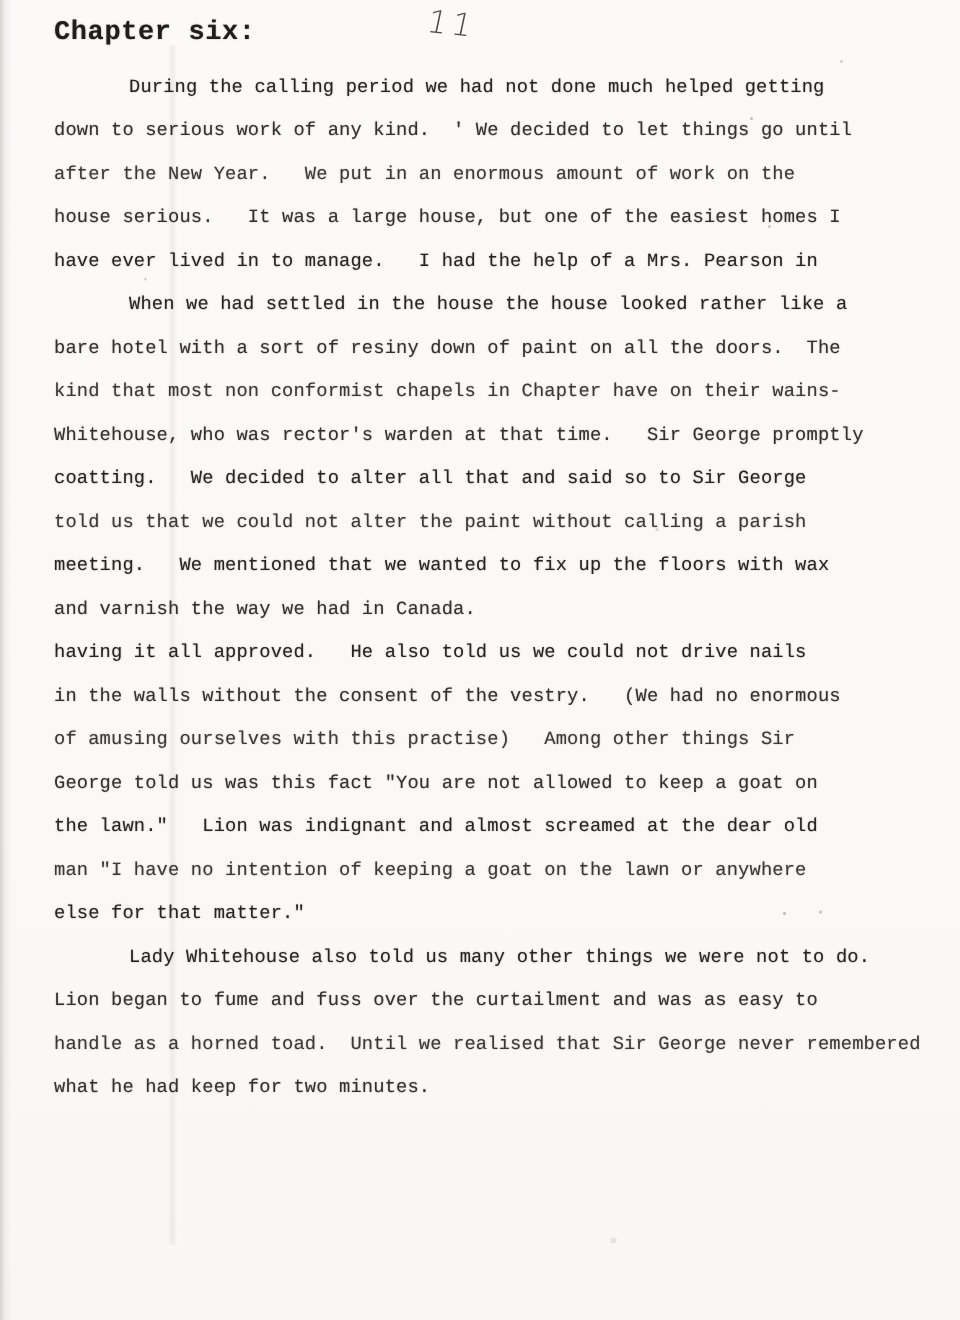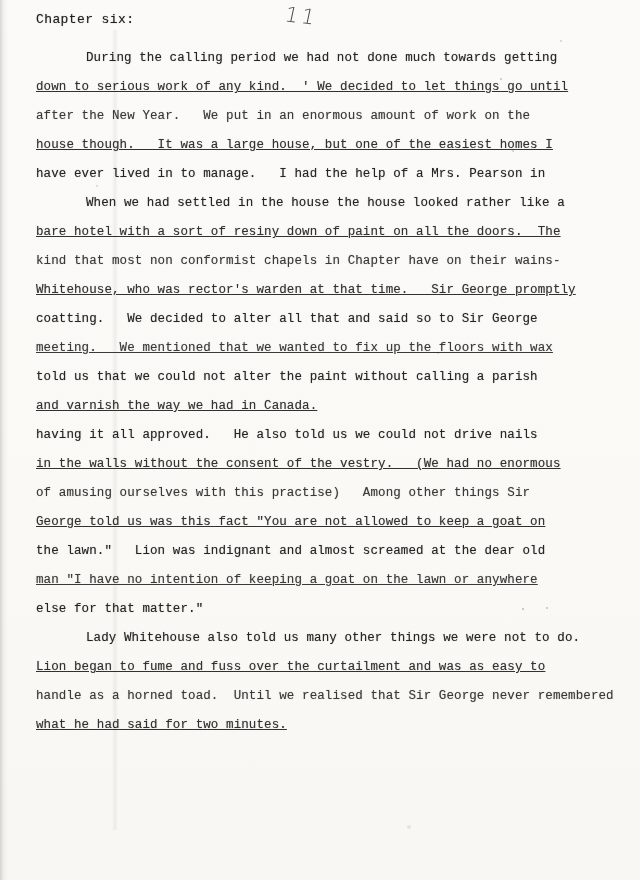--- a/index.html
+++ b/index.html
@@ -37,80 +37,80 @@
     position: absolute; left: 285px; top: 4px;
     font-family: "DejaVu Sans", sans-serif;
     font-weight: 300; font-size: 21px; letter-spacing: 3px;
     color: #2e2d2b;
     transform: rotate(6deg) skewX(-6deg);
     opacity: 0.85;
   }
   
   .heading {
     position: absolute; left: 36px; top: 12px;
-    font-size: 13px; font-weight: 400; color: #1f1e1c;
+    font-size: 18px; font-weight: 700; color: #1f1e1c;
     letter-spacing: 0.4px;
     text-shadow: 0 0 1px rgba(40,38,35,0.5);
   }
   .page-body {
     position: absolute; left: 36px; top: 44px; width: 596px;
   }
   .para { margin: 0; }
   .line {
     white-space: pre;
     font-size: 12.5px;
     line-height: 29px;
     color: #262523;
     text-shadow: 0 0 1px rgba(45,43,40,0.45);
     letter-spacing: 0.1px;
   }
   .line.first { text-indent: 50px; }
   
-  .para .line:nth-child(2n) { opacity: 0.94; text-decoration: underline; }
+  .para .line:nth-child(2n) { opacity: 0.94; }
   .para .line:nth-child(3n) { opacity: 0.90; }
 </style>
 </head>
 <body>
 
 <div class="scan">
   <div class="edge-left"></div>
   <div class="crease"></div>
   <div class="speckles"></div>
 
   <div class="pagenum">11</div>
 
   <div class="heading">Chapter six:</div>
 
   <div class="page-body">
       <div class="para">
-        <div class="line first">During the calling period we had not done much towards getting</div>
+        <div class="line first">During the calling period we had not done much helped getting</div>
         <div class="line">down to serious work of any kind.  ' We decided to let things go until</div>
         <div class="line">after the New Year.   We put in an enormous amount of work on the</div>
-        <div class="line">house though.   It was a large house, but one of the easiest homes I</div>
+        <div class="line">house serious.   It was a large house, but one of the easiest homes I</div>
         <div class="line">have ever lived in to manage.   I had the help of a Mrs. Pearson in</div>
       </div>
       <div class="para">
         <div class="line first">When we had settled in the house the house looked rather like a</div>
         <div class="line">bare hotel with a sort of resiny down of paint on all the doors.  The</div>
         <div class="line">kind that most non conformist chapels in Chapter have on their wains-</div>
         <div class="line">Whitehouse, who was rector's warden at that time.   Sir George promptly</div>
         <div class="line">coatting.   We decided to alter all that and said so to Sir George</div>
+        <div class="line">told us that we could not alter the paint without calling a parish</div>
         <div class="line">meeting.   We mentioned that we wanted to fix up the floors with wax</div>
-        <div class="line">told us that we could not alter the paint without calling a parish</div>
         <div class="line">and varnish the way we had in Canada.</div>
       </div>
       <div class="para">
         <div class="line">having it all approved.   He also told us we could not drive nails</div>
         <div class="line">in the walls without the consent of the vestry.   (We had no enormous</div>
         <div class="line">of amusing ourselves with this practise)   Among other things Sir</div>
         <div class="line">George told us was this fact "You are not allowed to keep a goat on</div>
         <div class="line">the lawn."   Lion was indignant and almost screamed at the dear old</div>
         <div class="line">man "I have no intention of keeping a goat on the lawn or anywhere</div>
         <div class="line">else for that matter."</div>
       </div>
       <div class="para">
         <div class="line first">Lady Whitehouse also told us many other things we were not to do.</div>
         <div class="line">Lion began to fume and fuss over the curtailment and was as easy to</div>
         <div class="line">handle as a horned toad.  Until we realised that Sir George never remembered</div>
-        <div class="line">what he had said for two minutes.</div>
+        <div class="line">what he had keep for two minutes.</div>
       </div>
     </div>
 </div>
 
 </body></html>

